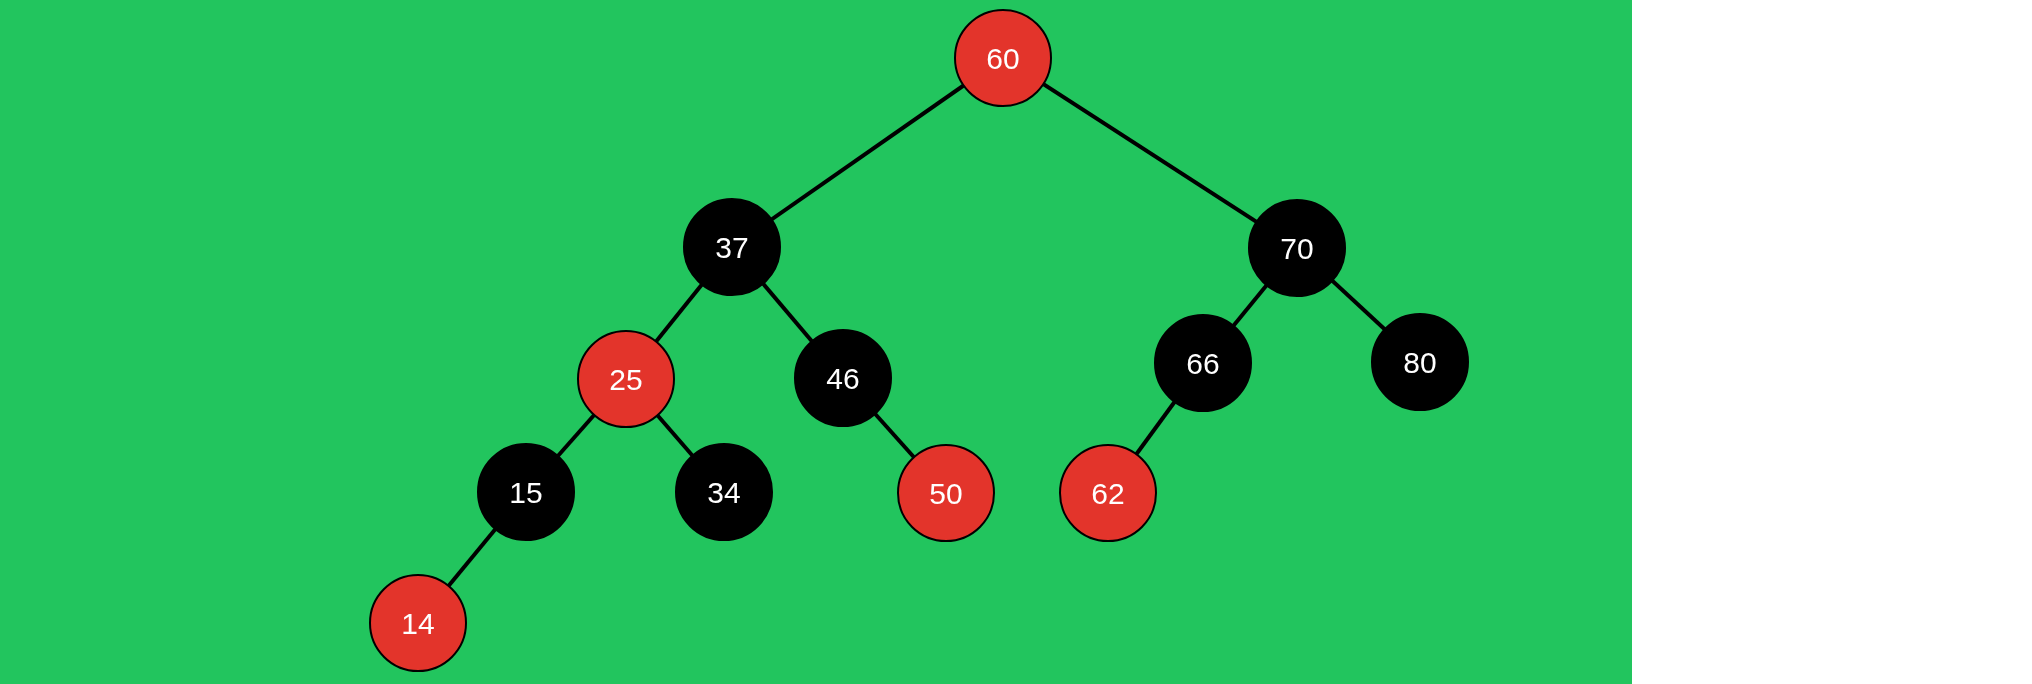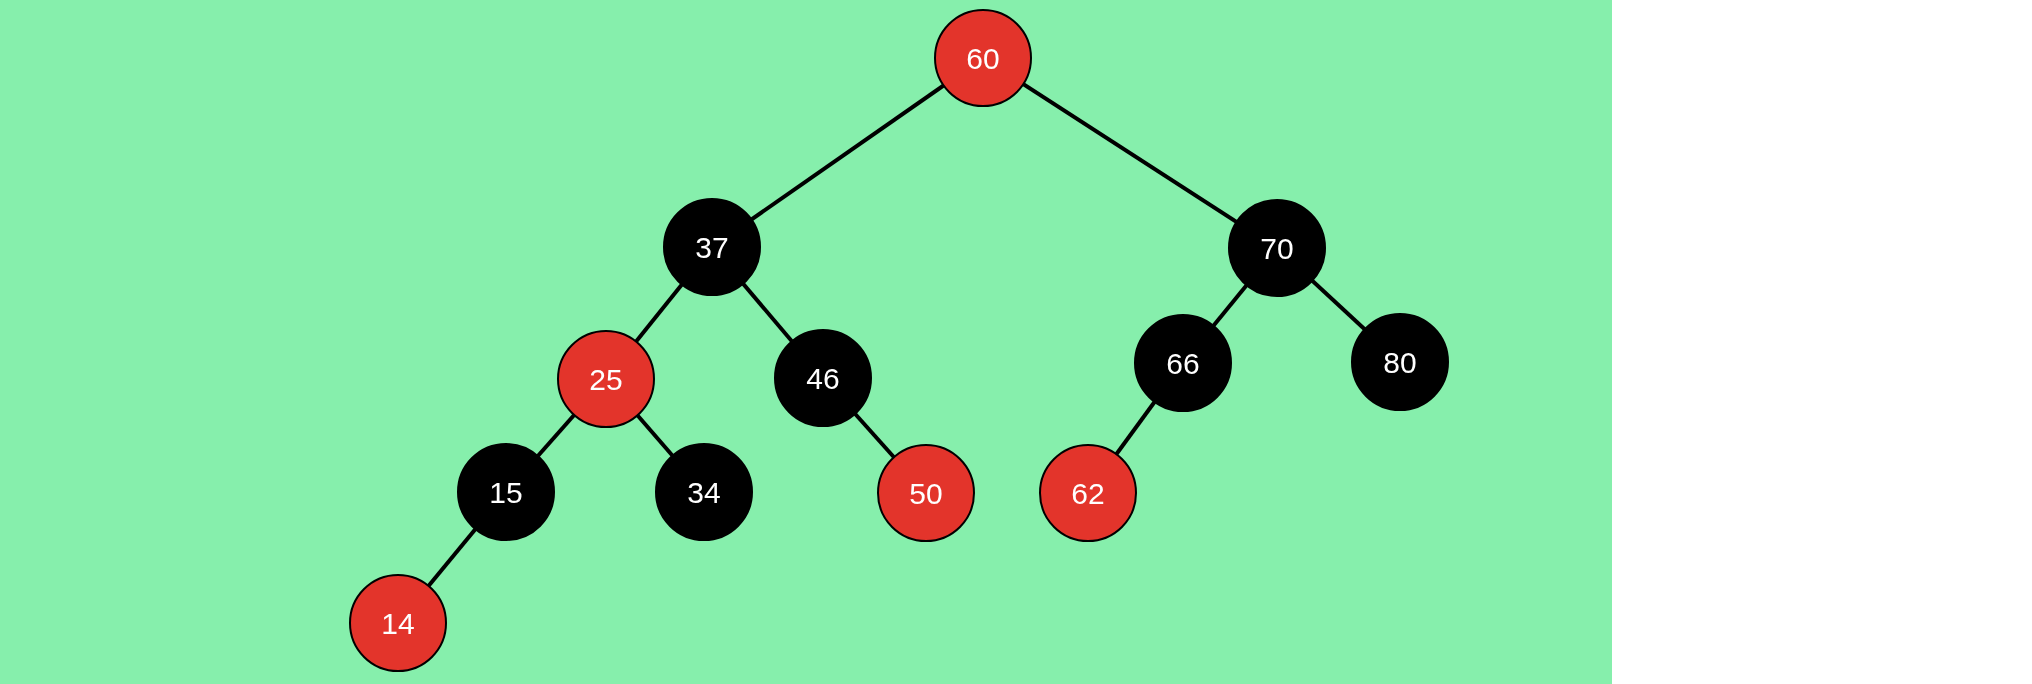--- a/index.html
+++ b/index.html
@@ -5,22 +5,23 @@
   html, body {
     margin: 0;
     padding: 0;
     background: #ffffff;
     font-family: "Liberation Sans", sans-serif;
   }
   .stage {
     position: relative;
     width: 1612px;
     height: 684px;
-    background: #86efac;
+    background: #22c55e;
     overflow: hidden;
+    padding-left: 20px;
   }
   svg { display: block; }
   .node-label {
     font-family: "Liberation Sans", sans-serif;
     pointer-events: none;
   }
 </style>
 </head>
 <body>
 

